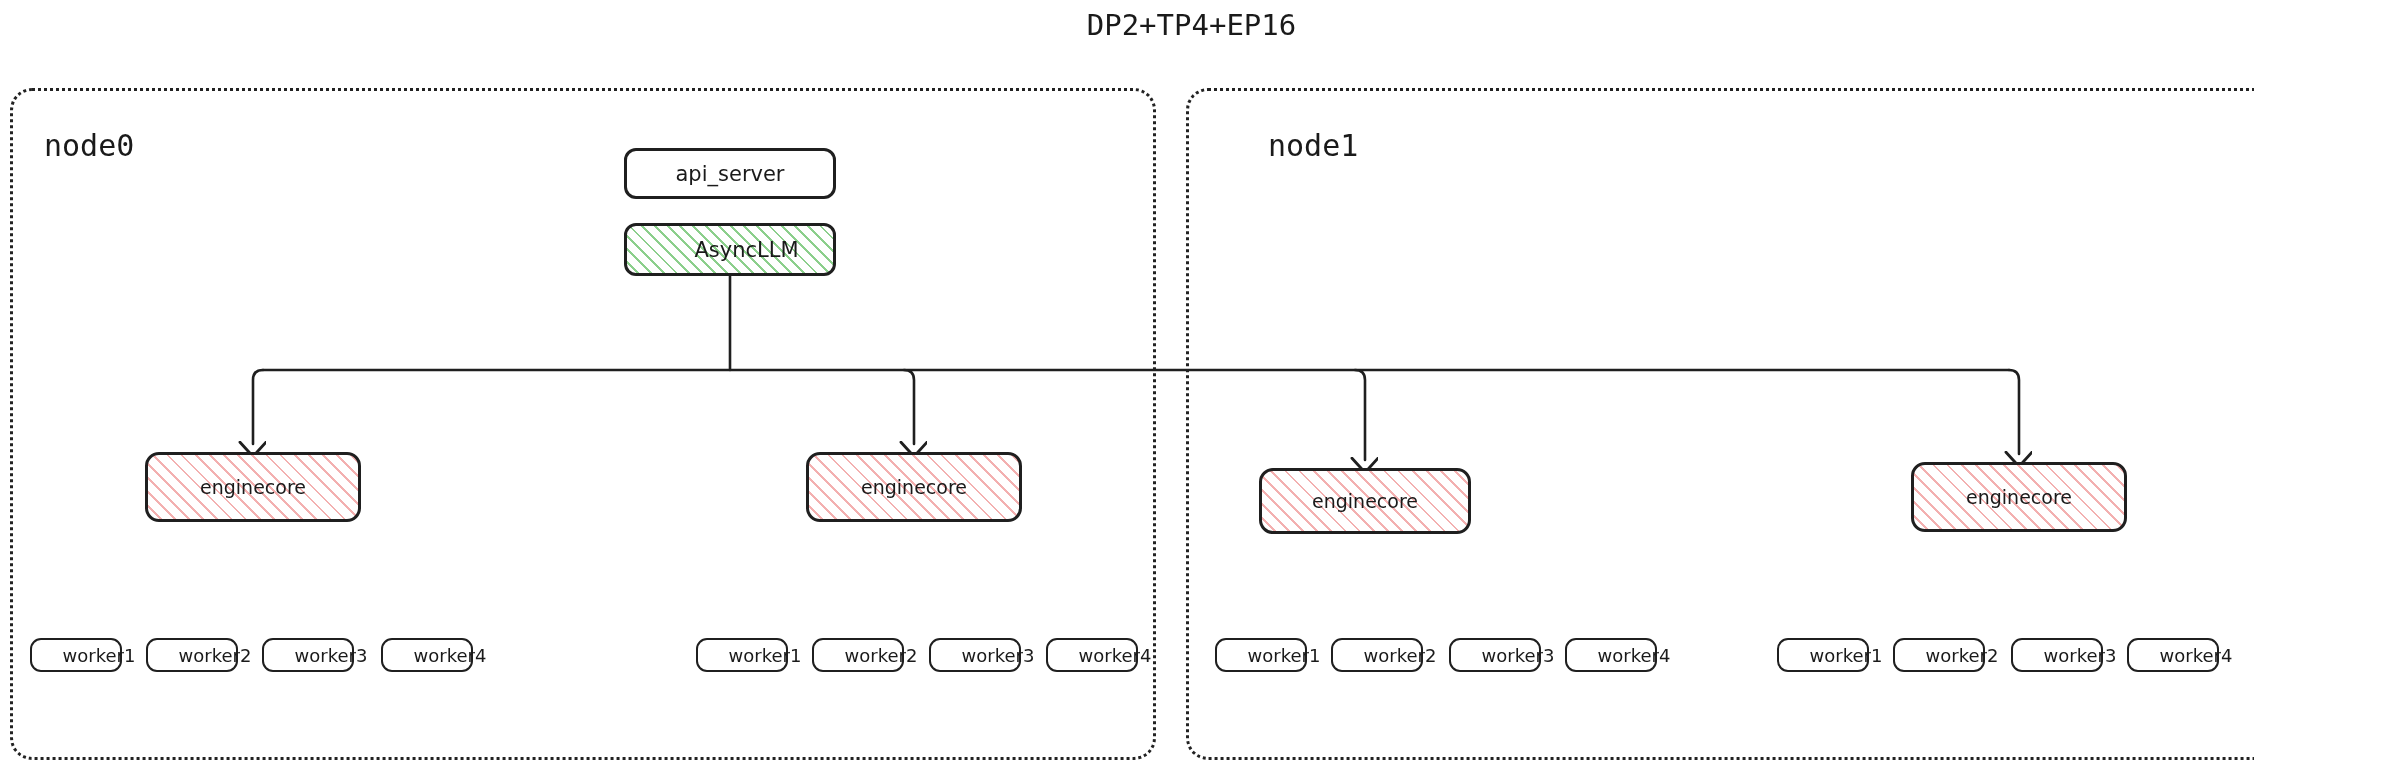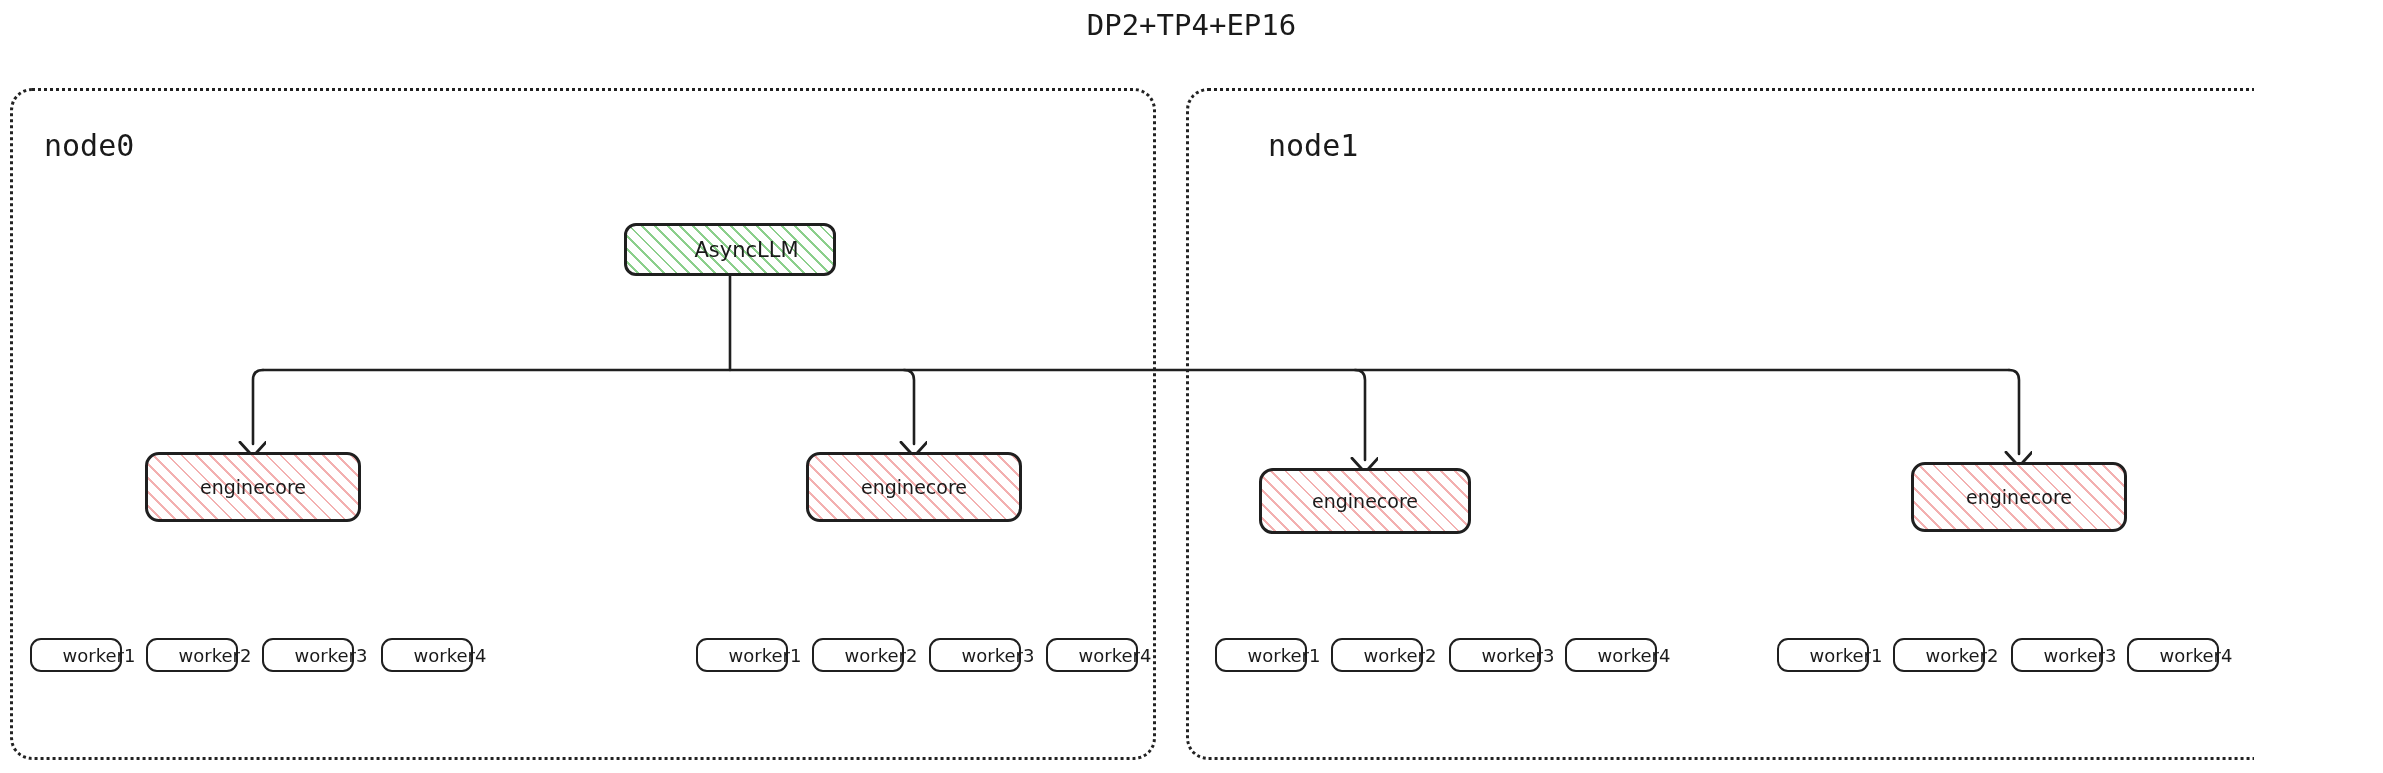--- a/index.html
+++ b/index.html
@@ -139,20 +139,21 @@
       </g>
   </svg>
 
   <div id="nodes-layer">
       <div class="node-box" style="left: 10px; top: 88px; width: 1146px; height: 672px;"></div>
       <div class="node-label" style="left: 44px; top: 128px;">node0</div>
       <div class="node-box" style="left: 1186px; top: 88px; width: 1187px; height: 672px;"></div>
       <div class="node-label" style="left: 1268px; top: 128px;">node1</div>
     </div>
 
+  <div class="nbox box-api" id="api-server-box" style="left: 624px; top: 148px; width: 212px; height: 51px;">api_server</div>
 
   <div class="nbox box-async" id="async-llm-box" style="left: 624px; top: 223px; width: 212px; height: 53px; padding-left: 33px;">AsyncLLM</div>
 
   <div id="enginecore-layer">
       <div class="nbox box-engine" style="left: 145px; top: 452px; width: 216px; height: 70px;">enginecore</div>
       <div class="nbox box-engine" style="left: 806px; top: 452px; width: 216px; height: 70px;">enginecore</div>
       <div class="nbox box-engine" style="left: 1259px; top: 468px; width: 212px; height: 66px;">enginecore</div>
       <div class="nbox box-engine" style="left: 1911px; top: 462px; width: 216px; height: 70px;">enginecore</div>
     </div>
 

